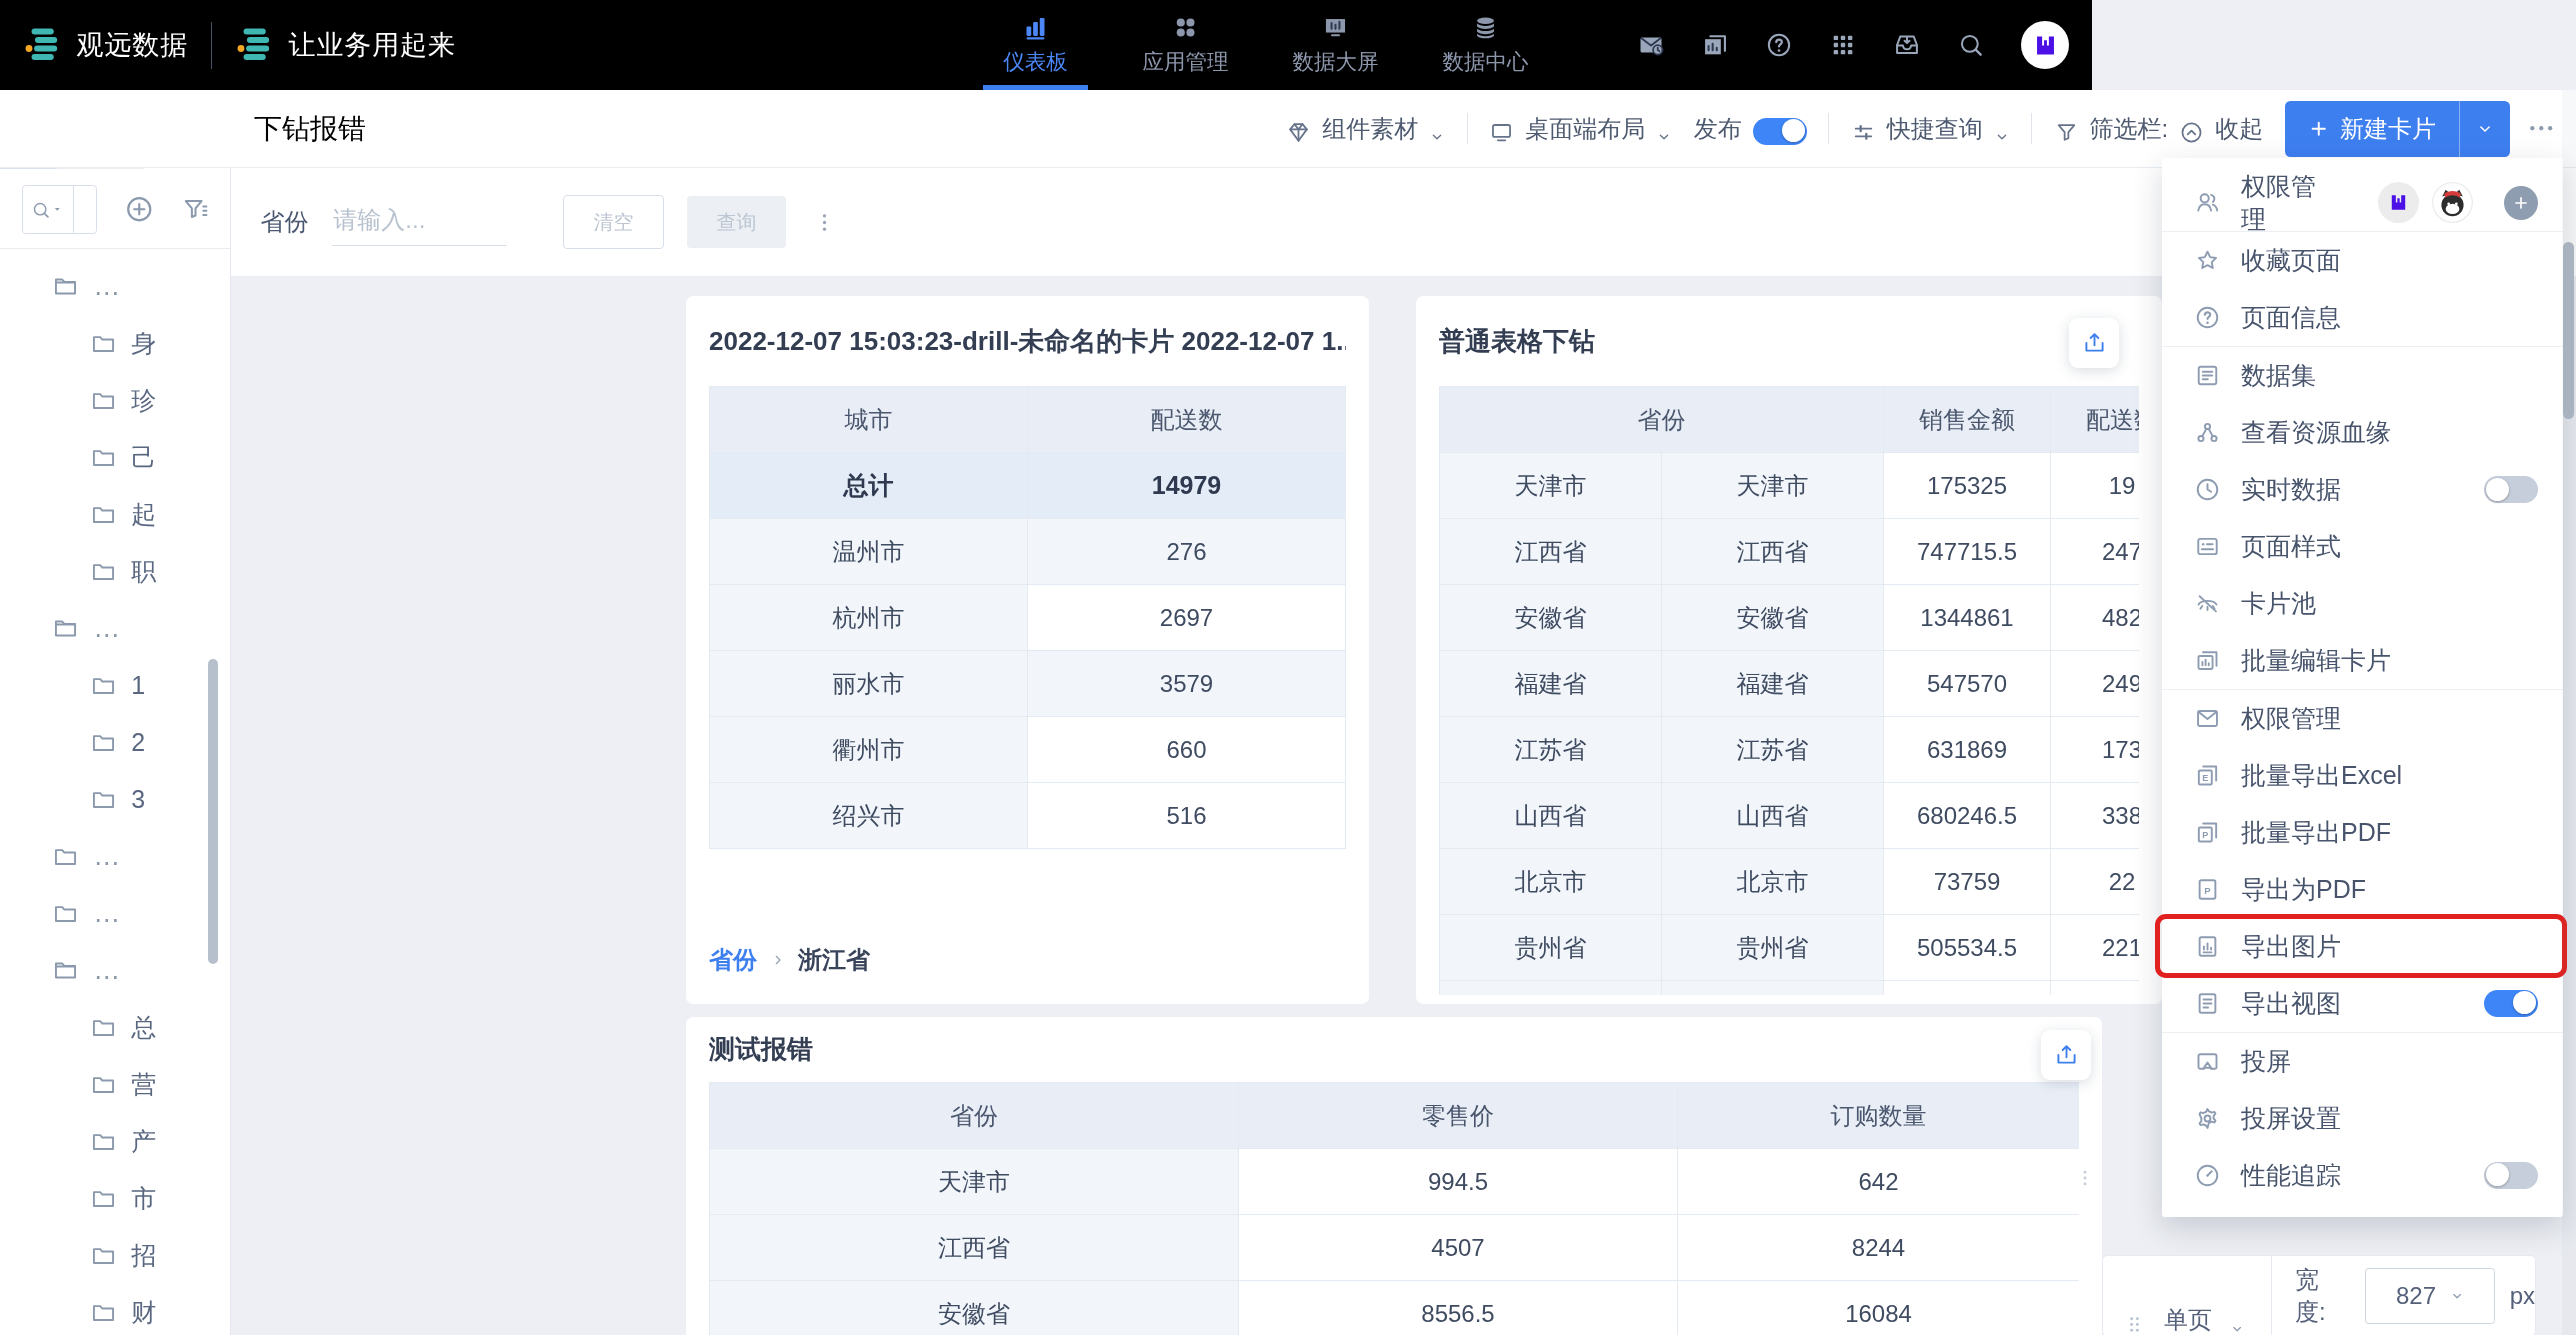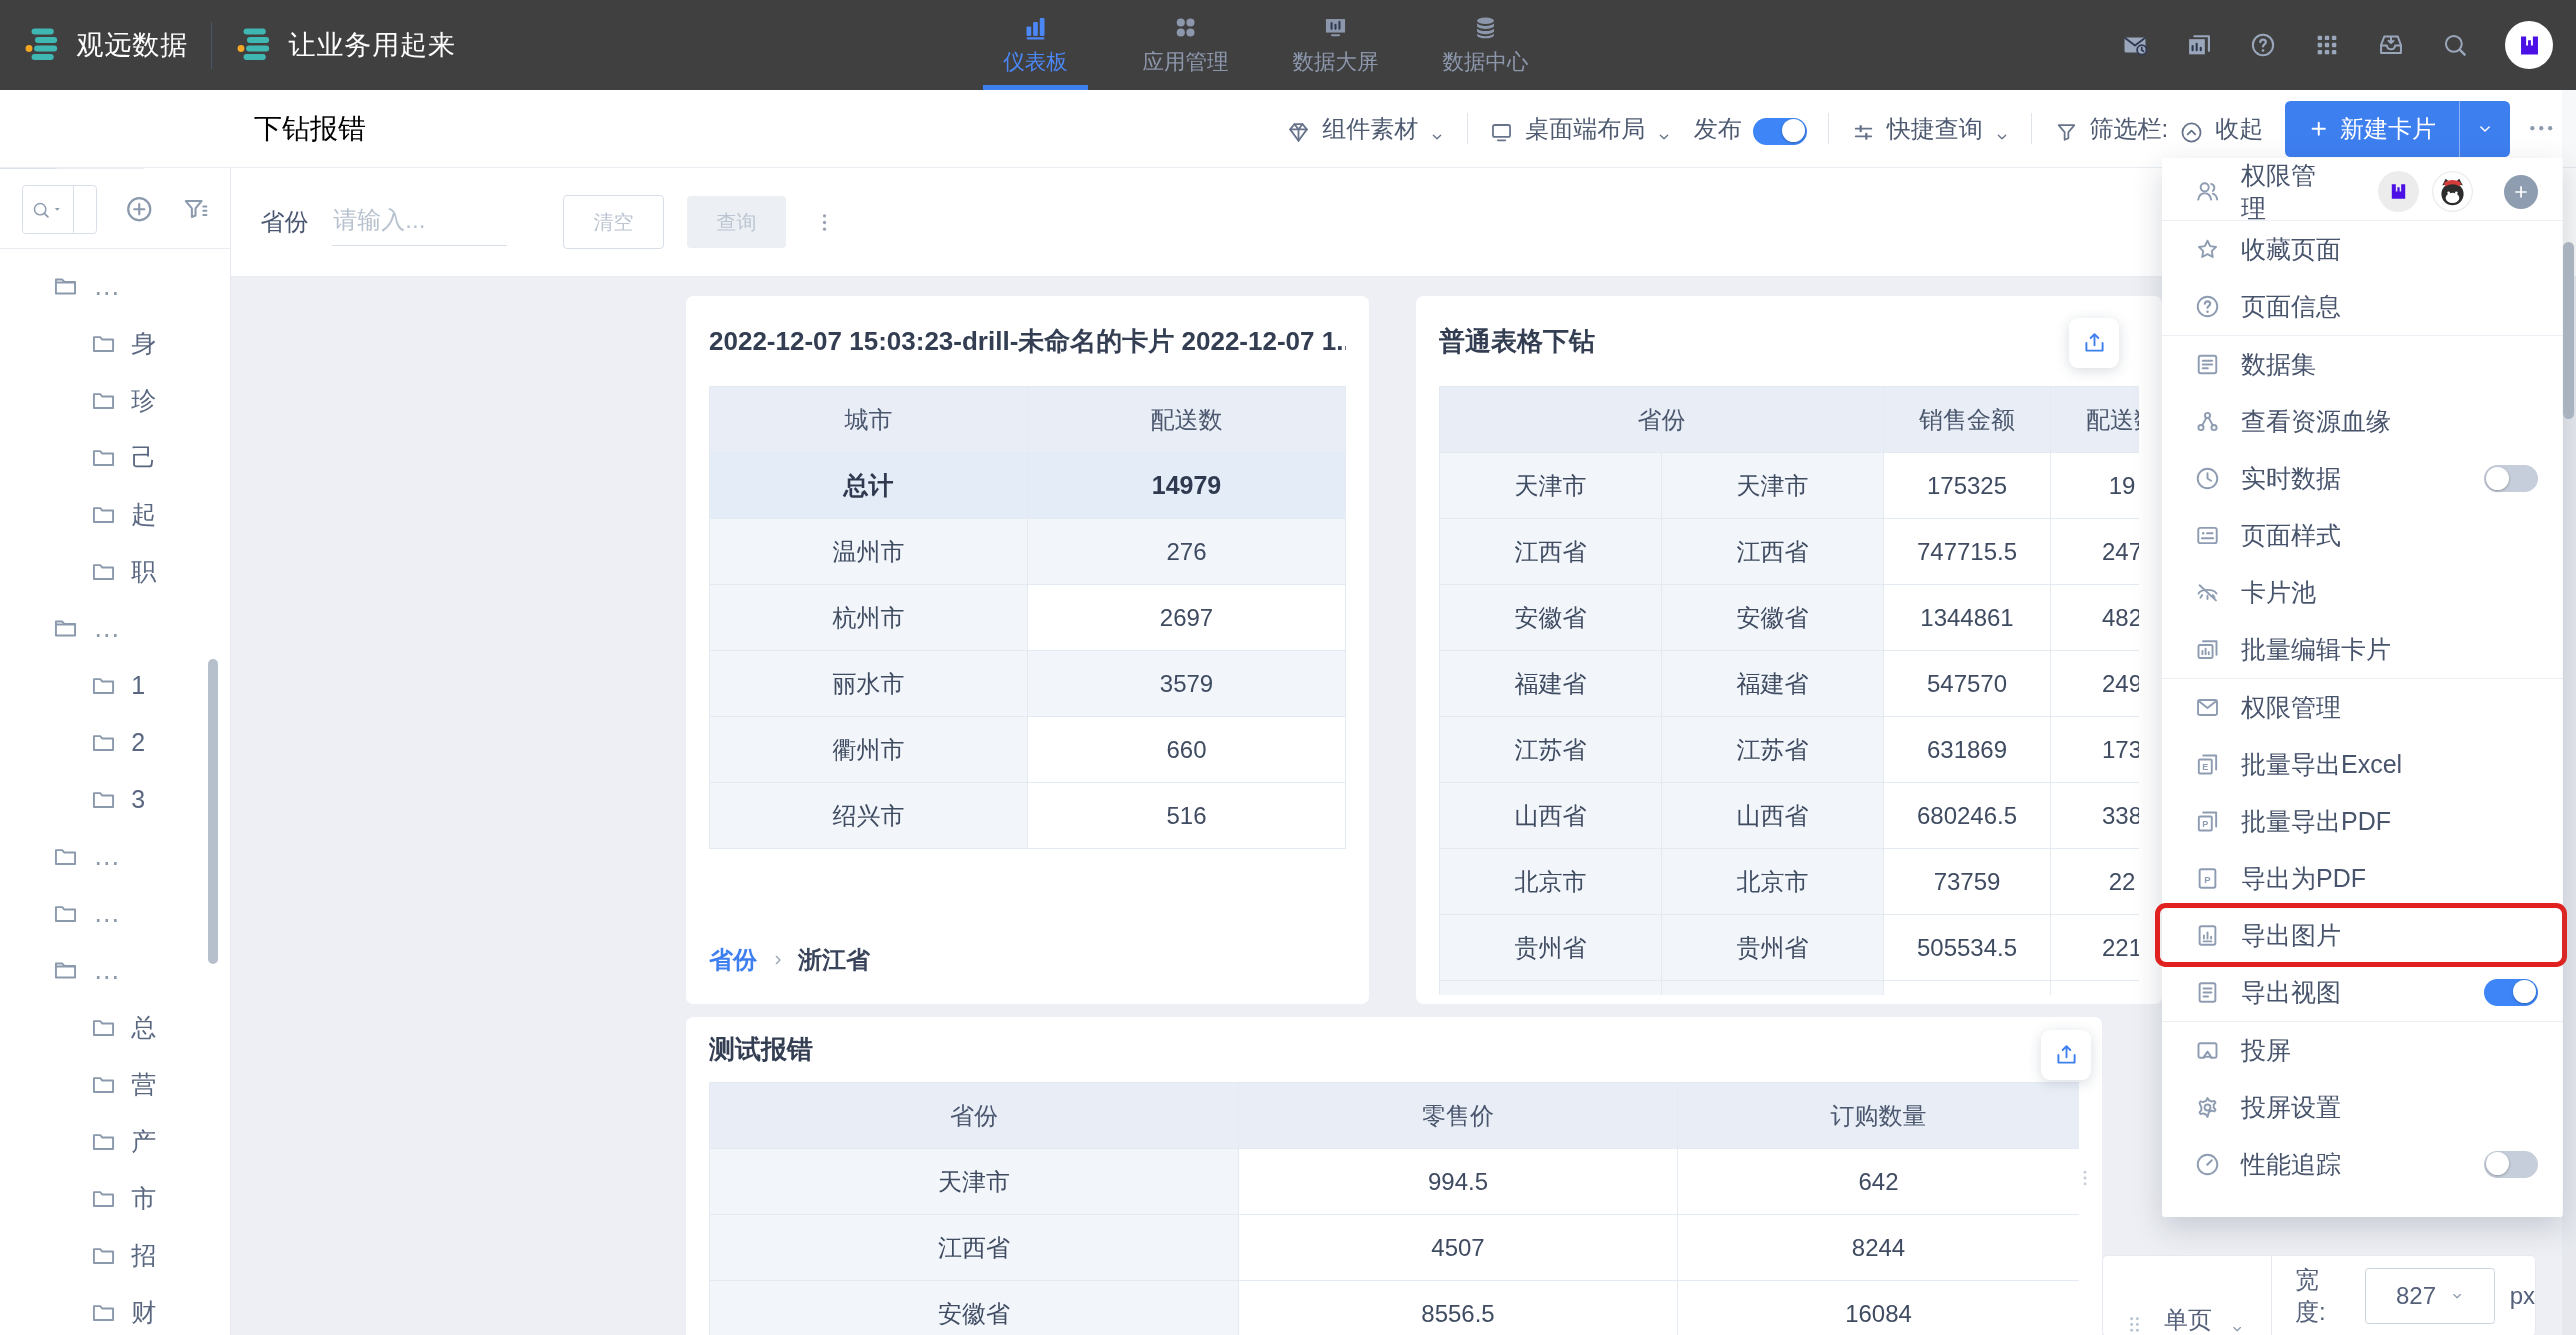--- a/index.html
+++ b/index.html
@@ -3,21 +3,21 @@
 <meta charset="utf-8">
 <style>
   html,body{margin:0;padding:0}
   body{width:2576px;height:1336px;overflow:hidden;position:relative;background:#edeff4;
        font-family:"Liberation Sans","DejaVu Sans",sans-serif;color:#3d4859;font-size:24px;}
   .flex{display:flex;align-items:center}
   svg.ic{display:block;flex:none}
   .ics{display:inline-flex;align-items:center;justify-content:center;flex:none}
 
   
-  #topnav{position:absolute;left:0;top:0;width:2576px;height:90px;background:#404040;z-index:30;display:flex;align-items:center}
+  #topnav{position:absolute;left:0;top:0;width:2092px;height:90px;background:#000000;z-index:30;display:flex;align-items:center}
   .brand-group{display:flex;align-items:center;padding-left:23px}
   .brand-text{color:#fff;font-size:27px;margin-left:12.5px;letter-spacing:0.9px}
   .brand-div{width:0.9px;height:47px;background:#4a5468;margin:0 23px}
   #nav-center{position:absolute;left:981px;top:0;height:90px;display:flex;gap:41px}
   .nav-item{width:109px;height:100%;display:flex;flex-direction:column;align-items:center;justify-content:center;color:#8d97ac;position:relative;cursor:pointer}
   .nav-item .nv-label{font-size:21.5px;margin-top:6.3px}
   .nav-item.active{color:#4b87f7}
   .nav-item.active .nv-underline{position:absolute;bottom:0;left:1.8px;right:1.8px;height:5.4px;background:#3e7ff0}
   #nav-right{position:absolute;right:23px;top:0;height:90px;display:flex;align-items:center;gap:36px;color:#9aa6ba}
   .avatar{width:48px;height:48px;border-radius:50%;background:#fff;display:flex;align-items:center;justify-content:center}
@@ -89,21 +89,21 @@
   #card2 .dl-btn{right:43px;top:21.5px}
   #card3 .dl-btn{right:10.8px;top:12.5px}
   #breadcrumb{display:flex;align-items:center;margin-top:20px;gap:12.5px}
   #breadcrumb .parent{color:#3e7ff0;font-weight:600;cursor:pointer}
   #breadcrumb .chev{color:#9aa6b8}
   #breadcrumb .current{color:#39445a;font-weight:600}
   #card3-handle{position:absolute;right:7.2px;top:151px;color:#c2cbd6}
 
   
   #menu{position:absolute;left:2162px;top:158px;width:401px;height:1059px;background:#fff;z-index:60;
-        box-shadow:0 10.8px 30.5px rgba(30,40,60,.18);border-radius:0 0 3.6px 3.6px;padding-top:5px;box-sizing:border-box}
+        box-shadow:0 10.8px 30.5px rgba(30,40,60,.18);border-radius:0 0 3.6px 3.6px;padding-top:16px;box-sizing:border-box}
   .menu-item{height:57px;display:flex;align-items:center;padding:0 25px 0 32px;gap:20px;font-size:25px;color:#47546c;position:relative;cursor:pointer}
   .menu-item .ics{color:#8e9cb2}
   .menu-item .spacer{flex:1}
   .menu-div{height:0.9px;background:#eceff3}
   .m-avatar{width:41px;height:41px;border-radius:50%;background:#ececec;display:flex;align-items:center;justify-content:center;flex:none;margin-left:-7.2px}
   .m-avatar:first-of-type{margin-left:0}
   .m-plus{width:34px;height:34px;border-radius:50%;background:#8f9db1;color:#fff;display:flex;align-items:center;justify-content:center;margin-left:10.8px;flex:none;cursor:pointer}
   .red-box{position:absolute;left:-7.2px;right:-3.6px;top:-3.6px;bottom:-3.6px;border:5.4px solid #e0211f;border-radius:10.8px;pointer-events:none}
 
   

